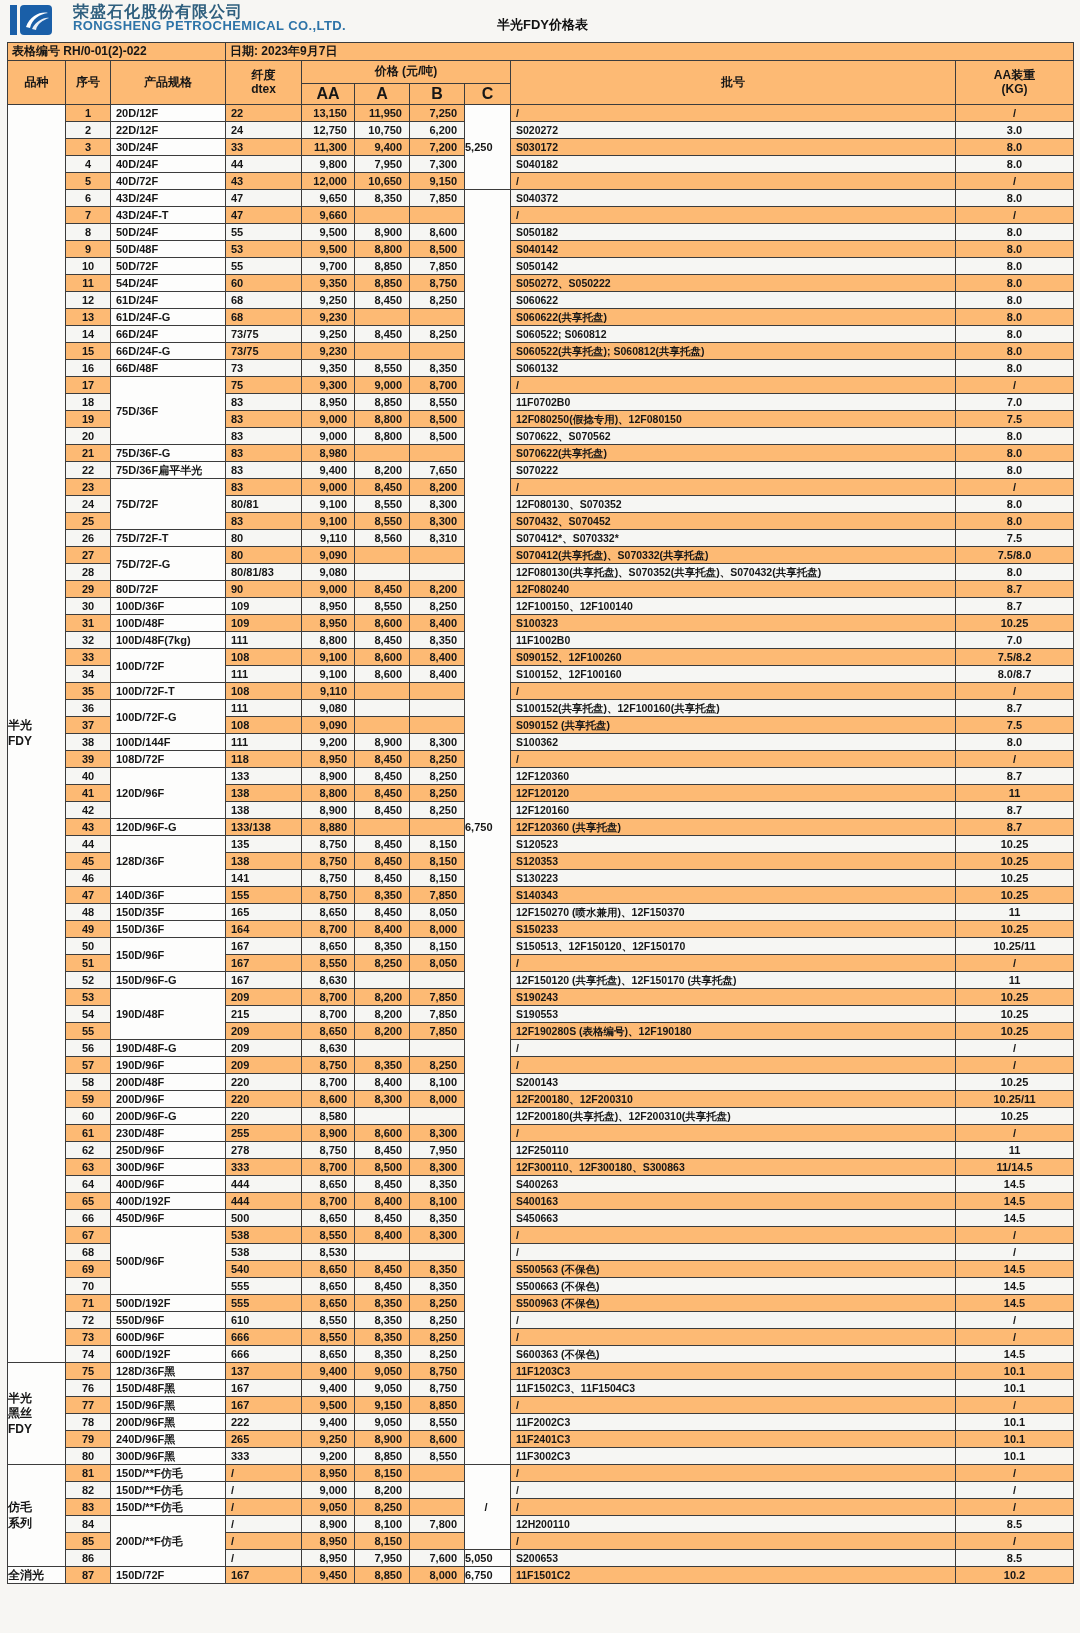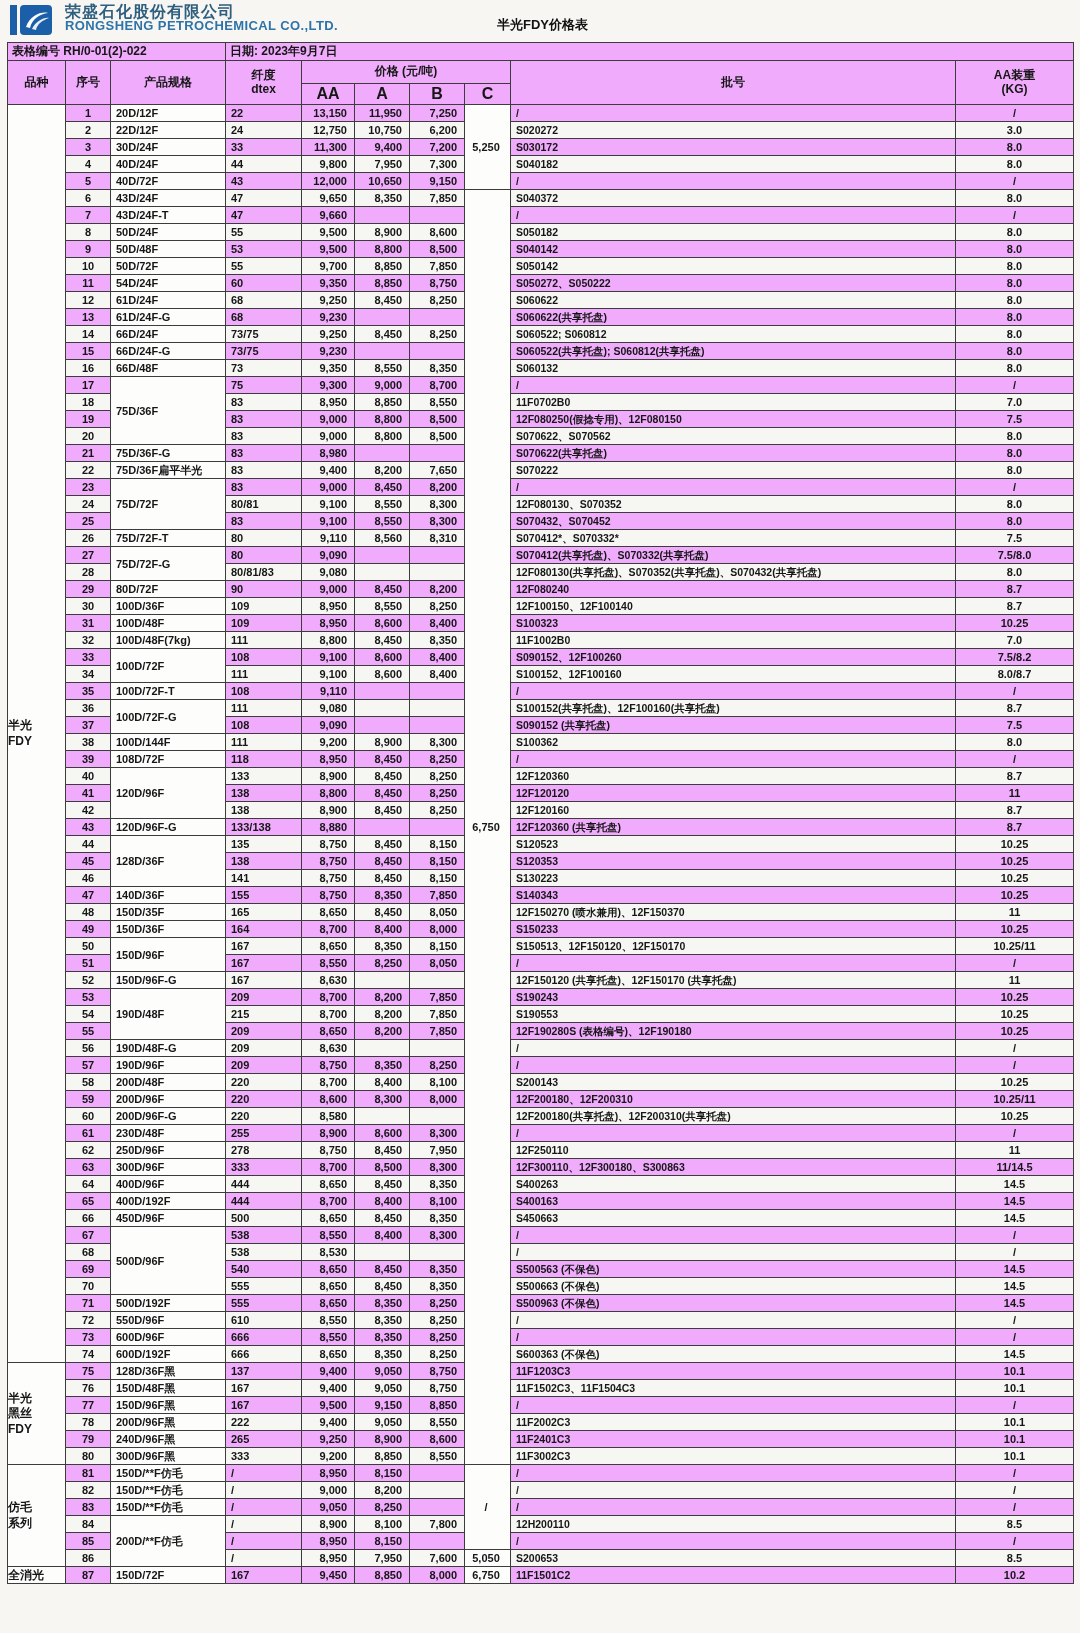--- a/index.html
+++ b/index.html
@@ -2,40 +2,40 @@
 <html><head>
 <meta charset="utf-8">
 <style>
   html,body{margin:0;padding:0;background:#e9e8e5;}
   .page{position:relative;width:1080px;height:1633px;background:#f7f6f3;font-family:"Liberation Sans","DejaVu Sans",sans-serif;color:#161616;overflow:hidden;}
   
   .topbar{position:absolute;left:0;top:0;width:1080px;height:42px;}
   .logo{position:absolute;left:10px;top:3px;display:flex;align-items:flex-start;}
   .logo-bar{width:7px;height:30px;background:#1a5fa8;margin-right:3px;margin-top:2px;}
   .logo-sq{width:32px;height:30px;margin-top:2px;}
-  .logo-text{margin-left:13px;}
+  .logo-text{margin-left:21px;}
   .logo-cn{font-size:16px;font-weight:bold;color:#2f5f7e;letter-spacing:1px;line-height:18px;}
   .logo-en{font-size:13px;font-weight:bold;color:#2e74a8;letter-spacing:.4px;line-height:10px;}
   .doc-title{position:absolute;left:497px;top:16px;font-size:13px;font-weight:bold;color:#111;}
   .note{position:absolute;left:622px;top:15px;width:440px;font-size:12px;font-weight:bold;color:#111;}
   
-  table.price{position:absolute;left:7px;top:42px;border-collapse:collapse;table-layout:fixed;background:#f0abfc;}
+  table.price{position:absolute;left:7px;top:42px;border-collapse:collapse;table-layout:fixed;background:#fdba74;}
   table.price td,table.price th{border:1px solid #3c3c3c;font-weight:bold;overflow:hidden;}
   td.meta{font-size:12px;height:16px;padding:0 4px;text-align:left;white-space:nowrap;}
   th{font-size:12px;white-space:pre-line;line-height:1.15;padding:1px 2px;}
   th.h1{height:20px;}
   th.h2{height:16px;font-size:16px;}
   tbody td{height:16px;font-size:11px;line-height:1.15;padding:0;white-space:nowrap;}
   tbody tr:nth-child(even) td{background:#f6f6f3;}
   .c-kind{text-align:left;white-space:pre-line;font-size:12px;line-height:1.3;background:#fdfdfc !important;}
   .c-num{text-align:center;}
   .c-spec{text-align:left;padding-left:5px;background:#fdfdfc !important;}
   .c-dtex{text-align:left;padding-left:5px;}
   .c-price{text-align:right;padding-right:7px;}
-  .c-c{text-align:center;padding-right:3px;background:#fdfdfc !important;}
+  .c-c{text-align:left;padding-right:3px;background:#fdfdfc !important;}
   .c-batch{text-align:left;padding-left:5px;font-size:10.5px;}
   .c-wt{text-align:center;}
 </style>
 </head>
 <body>
 
 <div class="page">
 
   <div class="topbar">
     <div class="logo">

